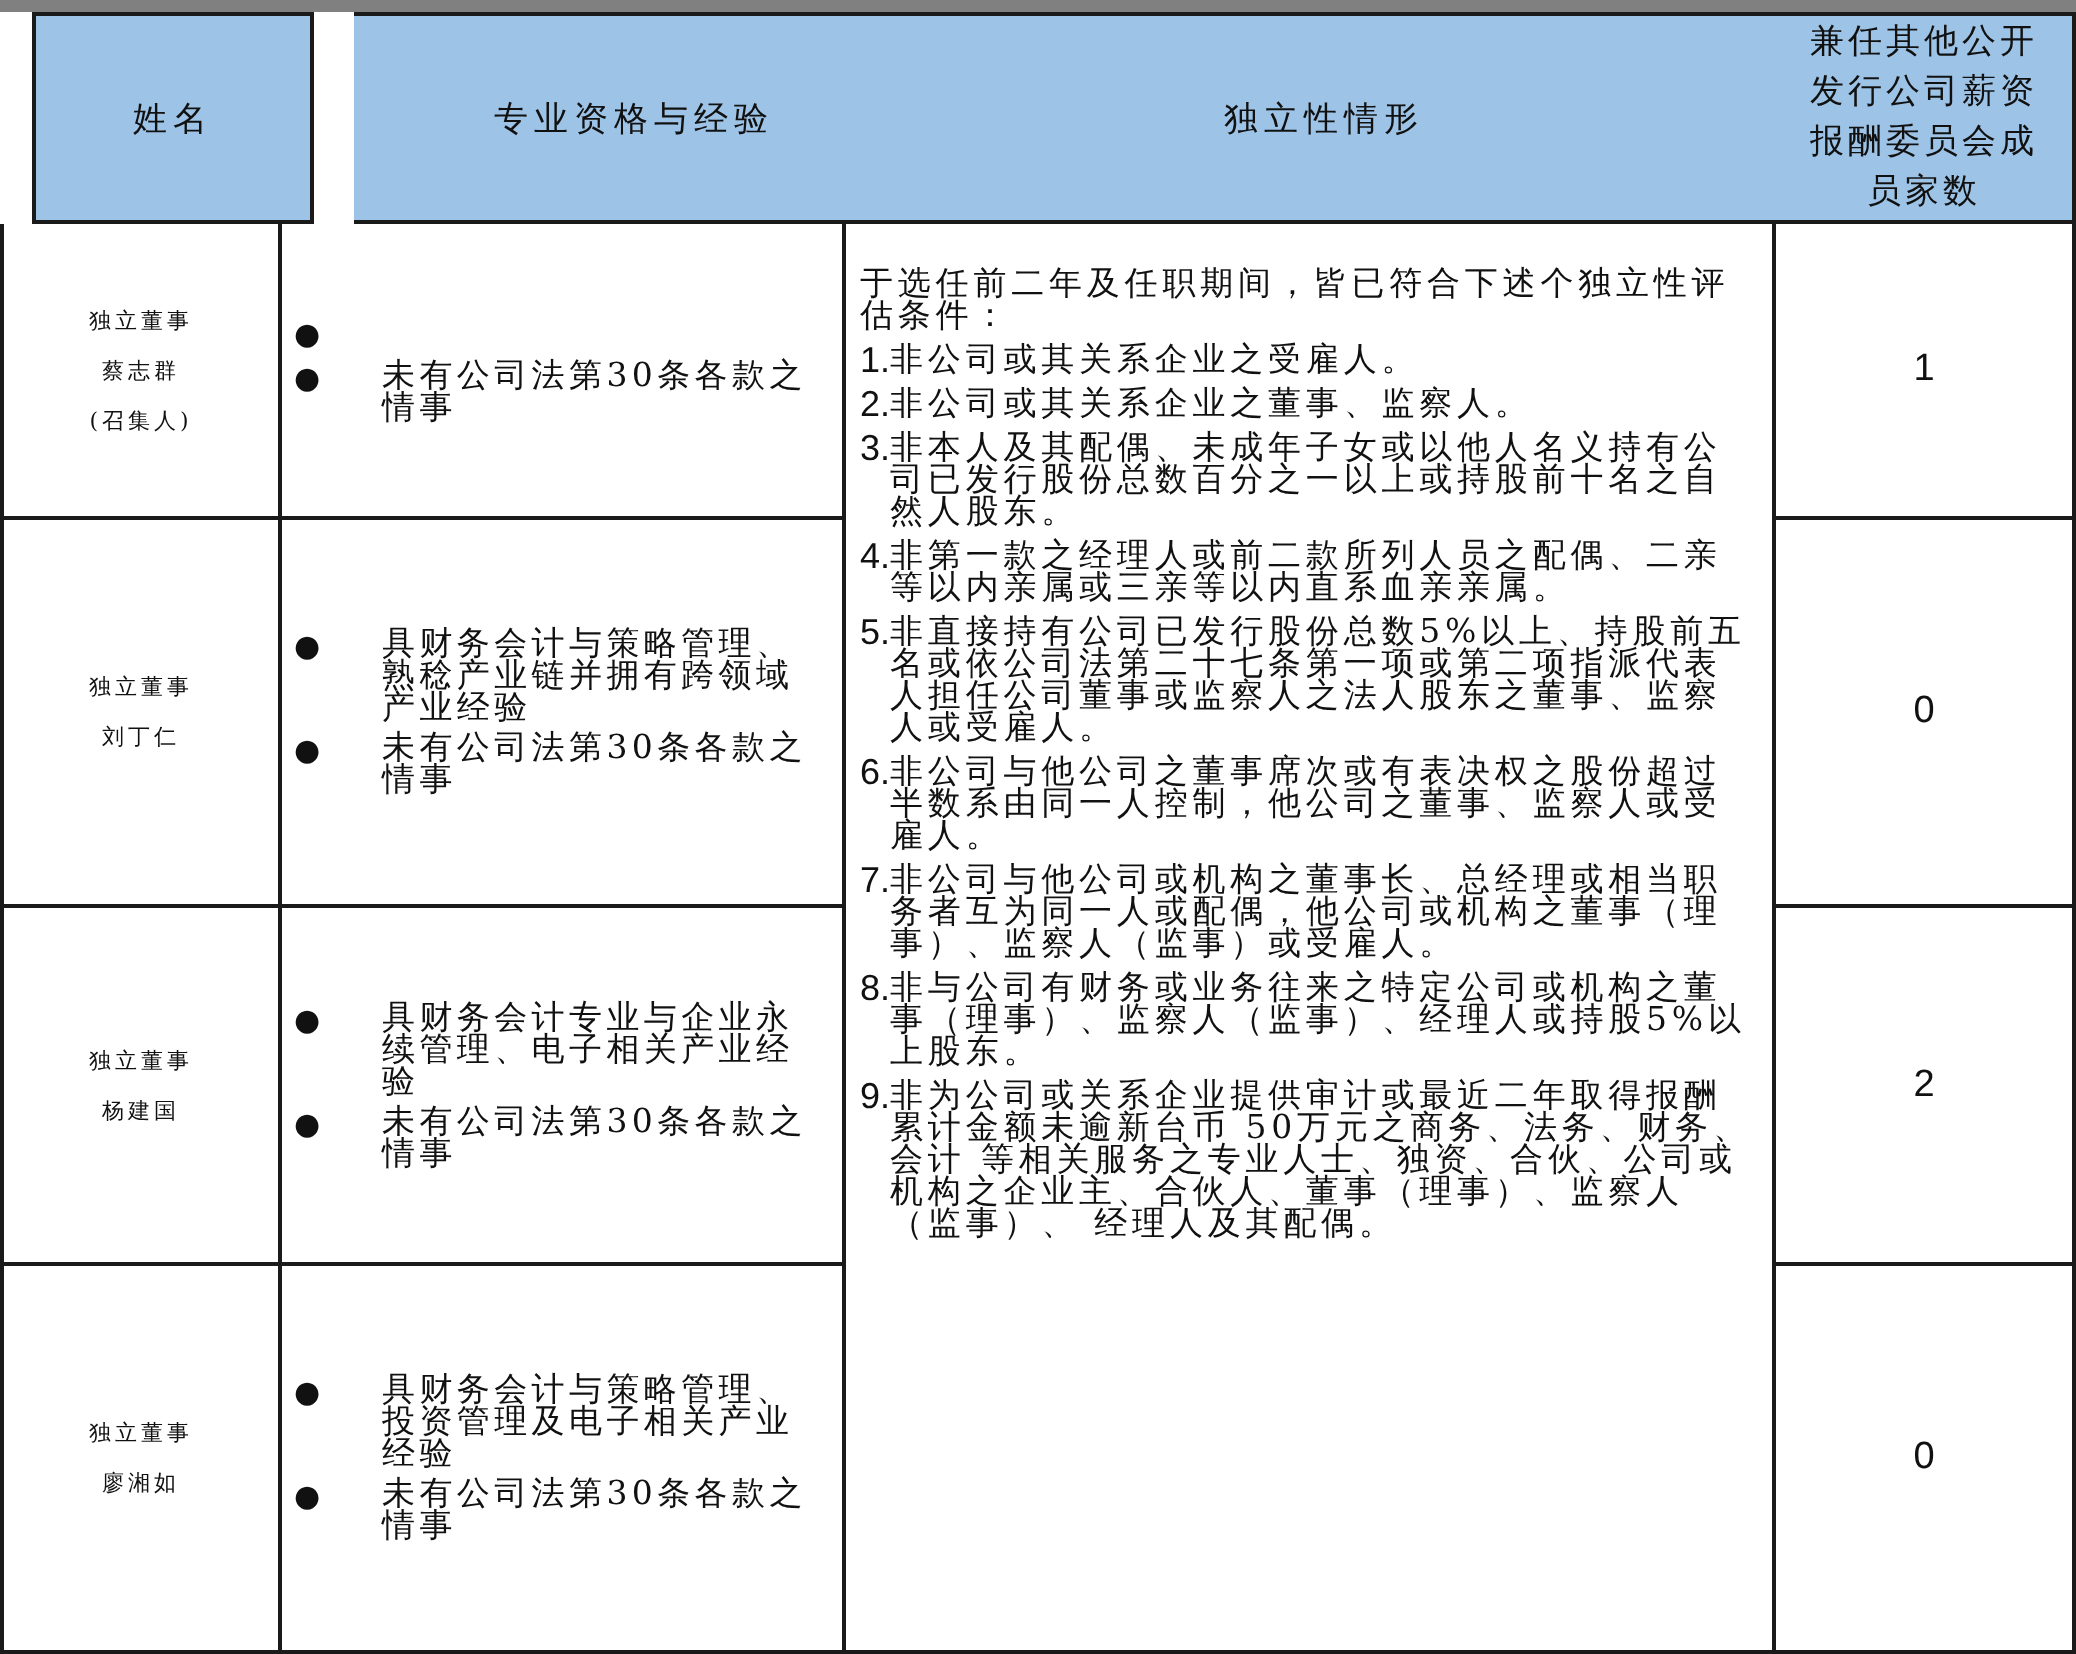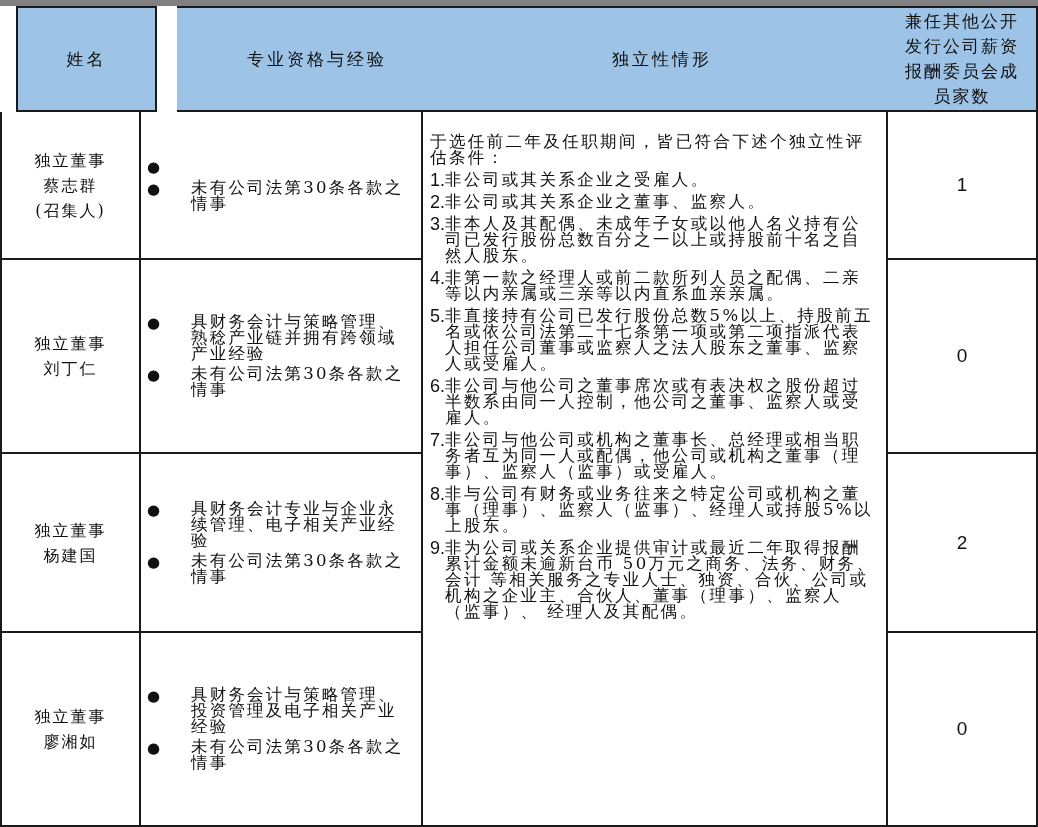--- a/index.html
+++ b/index.html
@@ -6,21 +6,21 @@
   body { width:1038px; height:827px; position:relative; overflow:hidden;
          font-family:"DejaVu Serif", "Liberation Serif", serif; color:#111; }
   .topbar { position:absolute; left:0; top:0; width:1038px; height:6px; background:#808080; }
   .grid { position:absolute; left:0; top:6px; width:1038px; height:821px; }
   .cell { position:absolute; box-sizing:border-box; border-right:2px solid #1a1a1a; border-bottom:2px solid #1a1a1a; }
   .hdr { background:#9dc3e6; display:flex; align-items:center; justify-content:center; text-align:center;
          font-size:17px; letter-spacing:3px; }
   .first { border-left:2px solid #1a1a1a; }
   .topline { border-top:2px solid #1a1a1a; }
   .name { display:flex; flex-direction:column; align-items:center; justify-content:center; text-align:center;
-          font-size:16px; letter-spacing:2px; line-height:25px; }
+          font-size:11px; letter-spacing:2px; line-height:25px; }
   .qual { display:flex; flex-direction:column; justify-content:center; padding-left:6px; padding-right:6px; }
   .qual-item { display:flex; align-items:flex-start; margin:2px 0; }
   .bullet { width:44px; flex:0 0 44px; font-size:15px; line-height:18px; font-family:"DejaVu Sans", sans-serif; }
   .qual-text { font-size:16.5px; line-height:16px; letter-spacing:2.2px; }
   .indep { position:absolute; left:421px; top:112px; width:465px; height:715px; box-sizing:border-box;
            border-right:2px solid #1a1a1a; border-bottom:2px solid #1a1a1a; background:#fff;
            padding:22px 10px 14px 7px; font-size:16.5px; line-height:16px; letter-spacing:2.4px; }
   .intro { margin-bottom:6px; }
   .crit { display:flex; margin-bottom:6px; }
   .crit-num { font-family:"Liberation Sans", sans-serif; font-size:18px; letter-spacing:0; flex:0 0 auto; }

